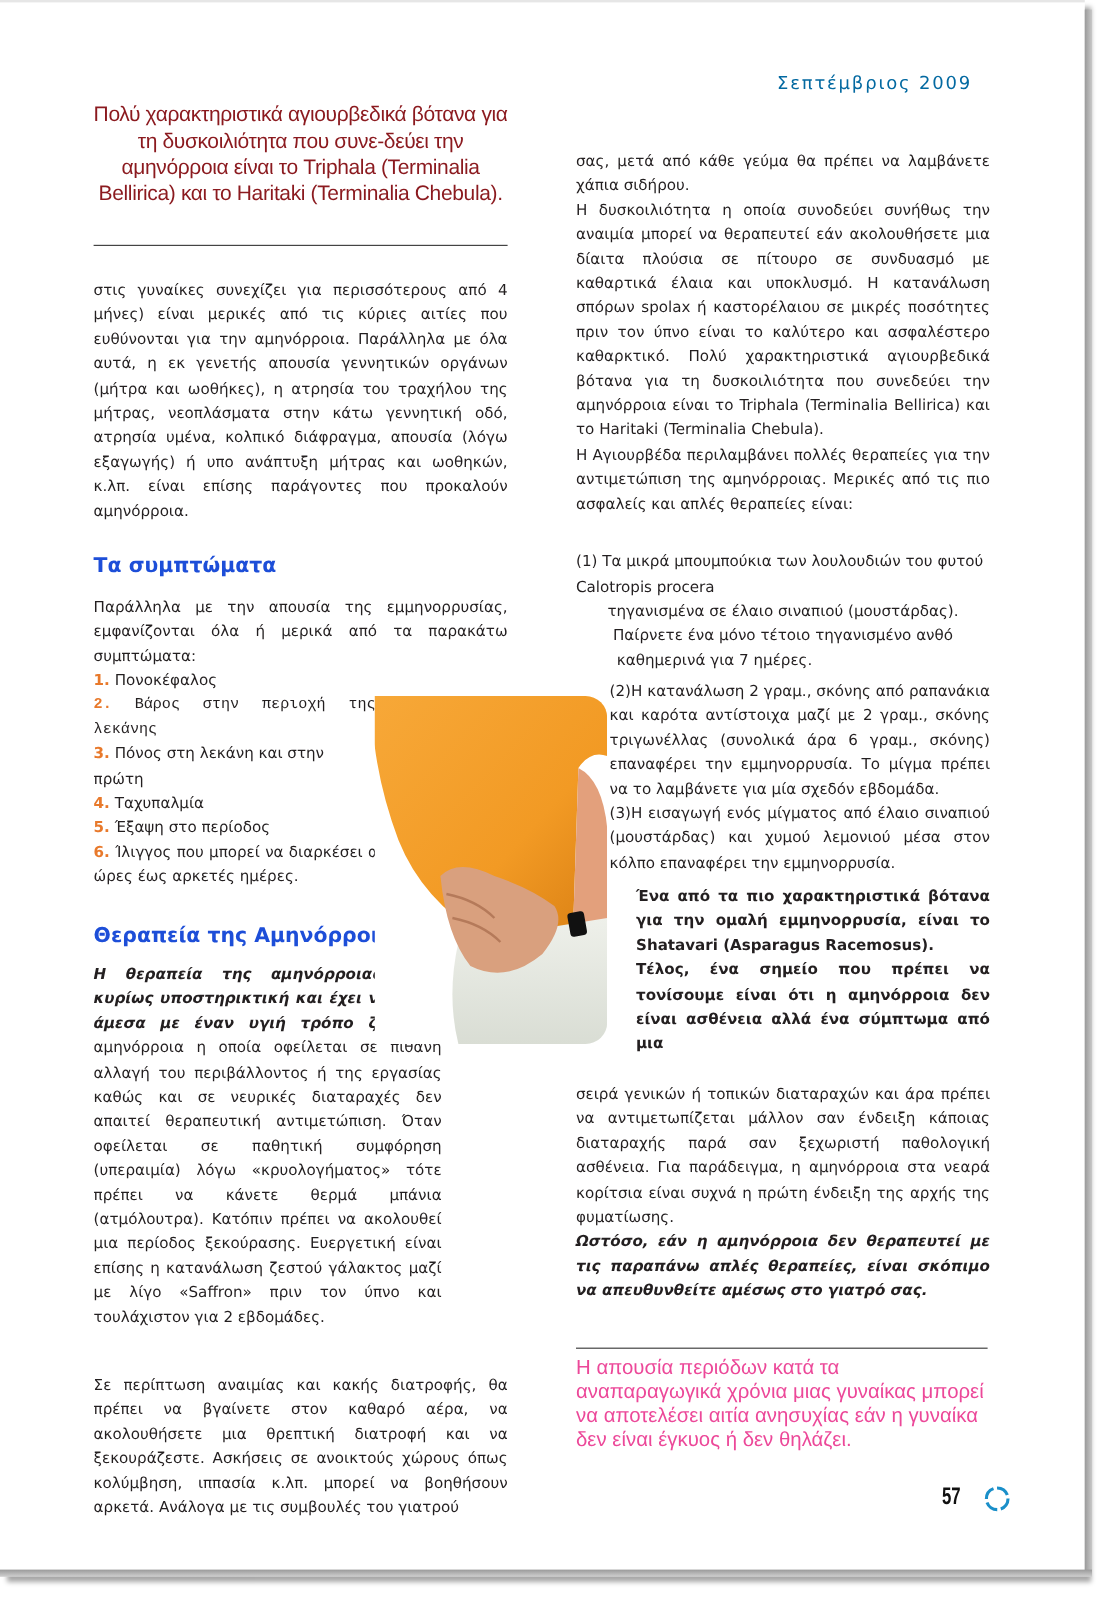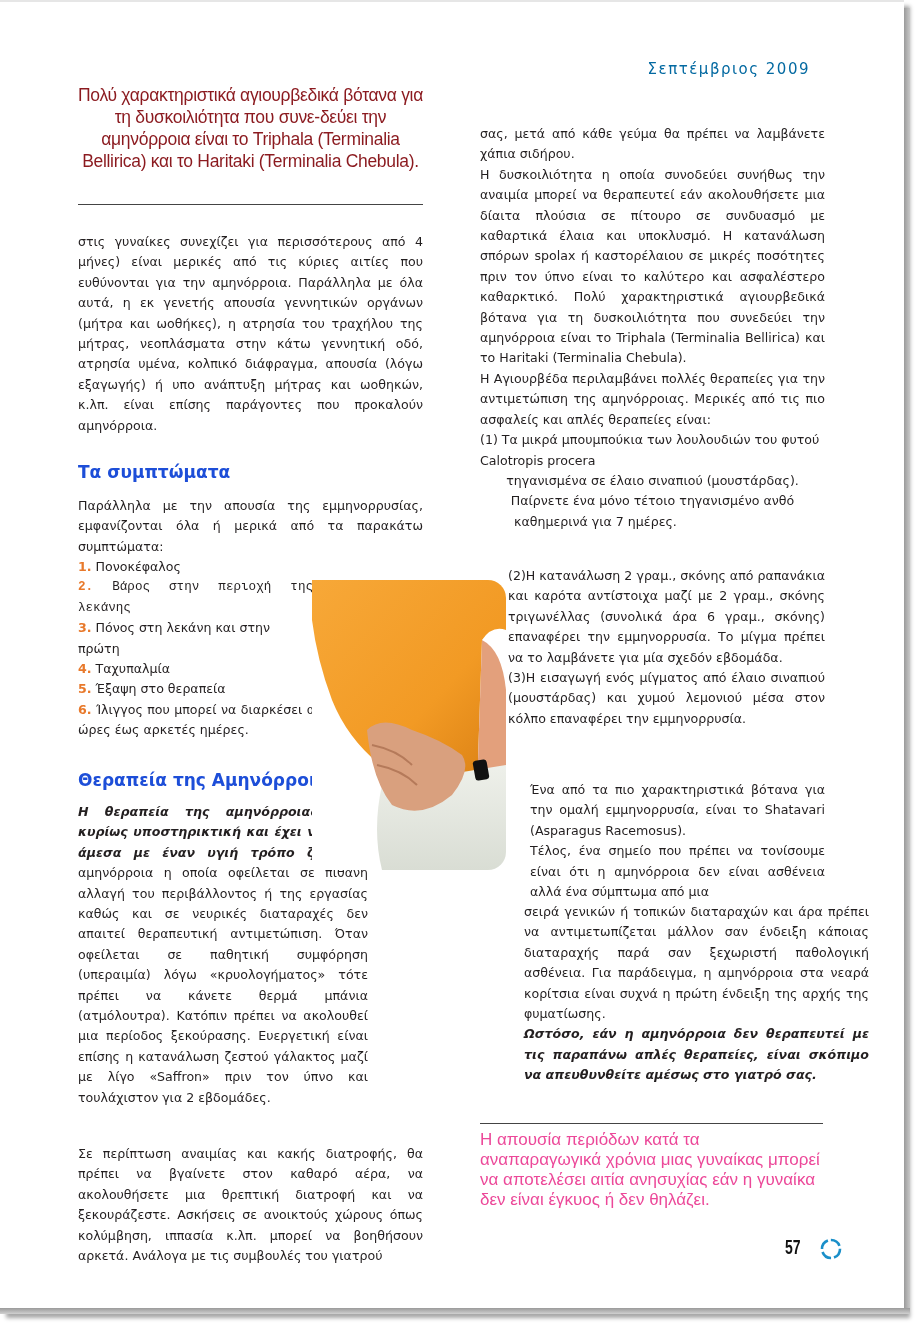--- a/index.html
+++ b/index.html
@@ -75,21 +75,21 @@
 
 <div class="col" style="left:78px; top:496px; width:345px;">
   <p>Παράλληλα με την απουσία της εμμηνορρυσίας, εμφανίζονται όλα ή μερικά από τα παρακάτω συμπτώματα:</p>
 </div>
 
 <div class="col" style="left:78px; top:557px; width:235px; text-align:left;">
   <p><span class="num">1.</span> <span>Πονοκέφαλος</span></p>
   <p style="text-align:justify;font-family:Liberation Mono, monospace;"><span class="num">2.</span> <span>Βάρος στην περιοχή της λεκάνης</span></p>
   <p><span class="num">3.</span> <span>Πόνος στη λεκάνη και στην πρώτη</span></p>
   <p><span class="num">4.</span> <span>Ταχυπαλμία</span></p>
-  <p><span class="num">5.</span> <span>Έξαψη στο θεραπεία</span></p>
+  <p><span class="num">5.</span> <span>Έξαψη στο περίοδος</span></p>
   <p style="width:290px; text-align:justify;"><span class="num">6.</span> <span>Ίλιγγος που μπορεί να διαρκέσει από λίγες ώρες έως αρκετές ημέρες.</span></p>
 </div>
 
 <h2 class="section" style="left:78px; top:770px;">Θεραπεία της Αμηνόρροιας</h2>
 
 <div class="col" style="left:78px; top:802px; width:290px;">
   <p><span class="bi">Η θεραπεία της αμηνόρροιας είναι κυρίως υποστηρικτική και έχει να κάνει άμεσα με έναν υγιή τρόπο ζωής.</span><span> Η αμηνόρροια η οποία οφείλεται σε πιθανή αλλαγή του περιβάλλοντος ή της εργασίας καθώς και σε νευρικές διαταραχές δεν απαιτεί θεραπευτική αντιμετώπιση.  Όταν οφείλεται σε παθητική συμφόρηση (υπεραιμία) λόγω «κρυολογήματος» τότε πρέπει να κάνετε θερμά μπάνια (ατμόλουτρα).  Κατόπιν πρέπει να ακολουθεί μια περίοδος ξεκούρασης.  Ευεργετική είναι επίσης η κατανάλωση ζεστού γάλακτος μαζί με λίγο «Saffron» πριν τον ύπνο και τουλάχιστον για 2 εβδομάδες.</span></p>
 </div>
 
 <div class="col" style="left:78px; top:1144px; width:345px;">
@@ -116,36 +116,36 @@
     <path d="M55,150 Q70,135 100,150 Q130,160 150,175 Q160,190 140,215 Q110,240 80,225 Q60,200 55,150 Z" fill="#d9a07e"></path>
     <path d="M60,165 Q85,170 100,185 M65,185 Q90,190 105,205" stroke="#b57a5a" stroke-width="2" fill="none"></path>
     <rect x="162" y="180" width="14" height="20" rx="3" fill="#111" transform="rotate(-10 169 190)"></rect>
   </svg>
 </div>
 
 <div class="col" style="left:480px; top:124px; width:345px;">
   <p>σας, μετά από κάθε γεύμα θα πρέπει να λαμβάνετε χάπια σιδήρου.</p>
   <p>Η δυσκοιλιότητα η οποία συνοδεύει συνήθως την αναιμία μπορεί να θεραπευτεί εάν ακολουθήσετε μια δίαιτα πλούσια σε πίτουρο σε συνδυασμό με καθαρτικά έλαια και υποκλυσμό.  Η κατανάλωση σπόρων spolax ή καστορέλαιου σε μικρές ποσότητες πριν τον ύπνο είναι το καλύτερο και ασφαλέστερο καθαρκτικό. Πολύ χαρακτηριστικά αγιουρβεδικά βότανα για τη δυσκοιλιότητα που συνεδεύει την αμηνόρροια είναι το Triphala (Terminalia Bellirica) και το Haritaki (Terminalia Chebula).</p>
   <p>Η Αγιουρβέδα περιλαμβάνει πολλές θεραπείες για την αντιμετώπιση της αμηνόρροιας.  Μερικές από τις πιο ασφαλείς και απλές θεραπείες είναι:</p>
-  <p style="text-align:left;">(1)  Τα μικρά μπουμπούκια των λουλουδιών του φυτού Calotropis procera</p>
+  <p style="text-align:left;margin-top:28px;">(1)  Τα μικρά μπουμπούκια των λουλουδιών του φυτού Calotropis procera</p>
   <p style="text-align:center;">τηγανισμένα σε έλαιο σιναπιού (μουστάρδας). Παίρνετε ένα μόνο τέτοιο τηγανισμένο ανθό</p>
   <p style="padding-left:34px;">καθημερινά για 7 ημέρες.</p>
 </div>
 
 <div class="col" style="left:508px; top:566px; width:317px;">
   <p>(2)Η κατανάλωση 2 γραμ., σκόνης από ραπανάκια και καρότα αντίστοιχα μαζί με 2 γραμ., σκόνης τριγωνέλλας (συνολικά άρα 6 γραμ., σκόνης) επαναφέρει την εμμηνορρυσία.  Το μίγμα πρέπει να το λαμβάνετε για μία σχεδόν εβδομάδα.</p>
   <p>(3)Η εισαγωγή ενός μίγματος από έλαιο σιναπιού (μουστάρδας) και χυμού λεμονιού μέσα στον κόλπο επαναφέρει την εμμηνορρυσία.</p>
 </div>
 
-<div class="col" style="left:530px; top:780px; width:295px;">
+<div class="col" style="left:530px; top:737px; width:295px;font-weight:bold;">
   <p>Ένα από τα πιο χαρακτηριστικά βότανα για την ομαλή εμμηνορρυσία, είναι το Shatavari (Asparagus Racemosus).</p>
   <p>Τέλος, ένα σημείο που πρέπει να τονίσουμε είναι ότι η αμηνόρροια δεν είναι ασθένεια αλλά ένα σύμπτωμα από μια</p>
 </div>
 
-<div class="col" style="left:480px; top:902px; width:345px;margin-left:44px;">
+<div class="col" style="left:480px; top:902px; width:345px;">
   <p>σειρά γενικών ή τοπικών διαταραχών και άρα πρέπει να αντιμετωπίζεται μάλλον σαν ένδειξη κάποιας διαταραχής παρά σαν ξεχωριστή παθολογική ασθένεια.  Για παράδειγμα, η αμηνόρροια στα νεαρά κορίτσια είναι συχνά η πρώτη ένδειξη της αρχής της φυματίωσης.</p>
   <p class="bi">Ωστόσο, εάν η αμηνόρροια δεν θεραπευτεί με τις παραπάνω απλές θεραπείες, είναι σκόπιμο να απευθυνθείτε αμέσως στο γιατρό σας.</p>
 </div>
 
 <div class="rule" style="left:480px; top:1123px; width:343px;"></div>
 <div class="pullquote-bottom">Η απουσία περιόδων κατά τα αναπαραγωγικά χρόνια μιας γυναίκας μπορεί να αποτελέσει αιτία ανησυχίας εάν η γυναίκα δεν είναι έγκυος ή δεν θηλάζει.</div>
 
 <div class="page-num">57</div>
 <svg class="logo" viewBox="0 0 24 24">
   <circle cx="12" cy="12" r="9" fill="none" stroke="#1a8fc9" stroke-width="2.6" stroke-dasharray="11 3"></circle>

